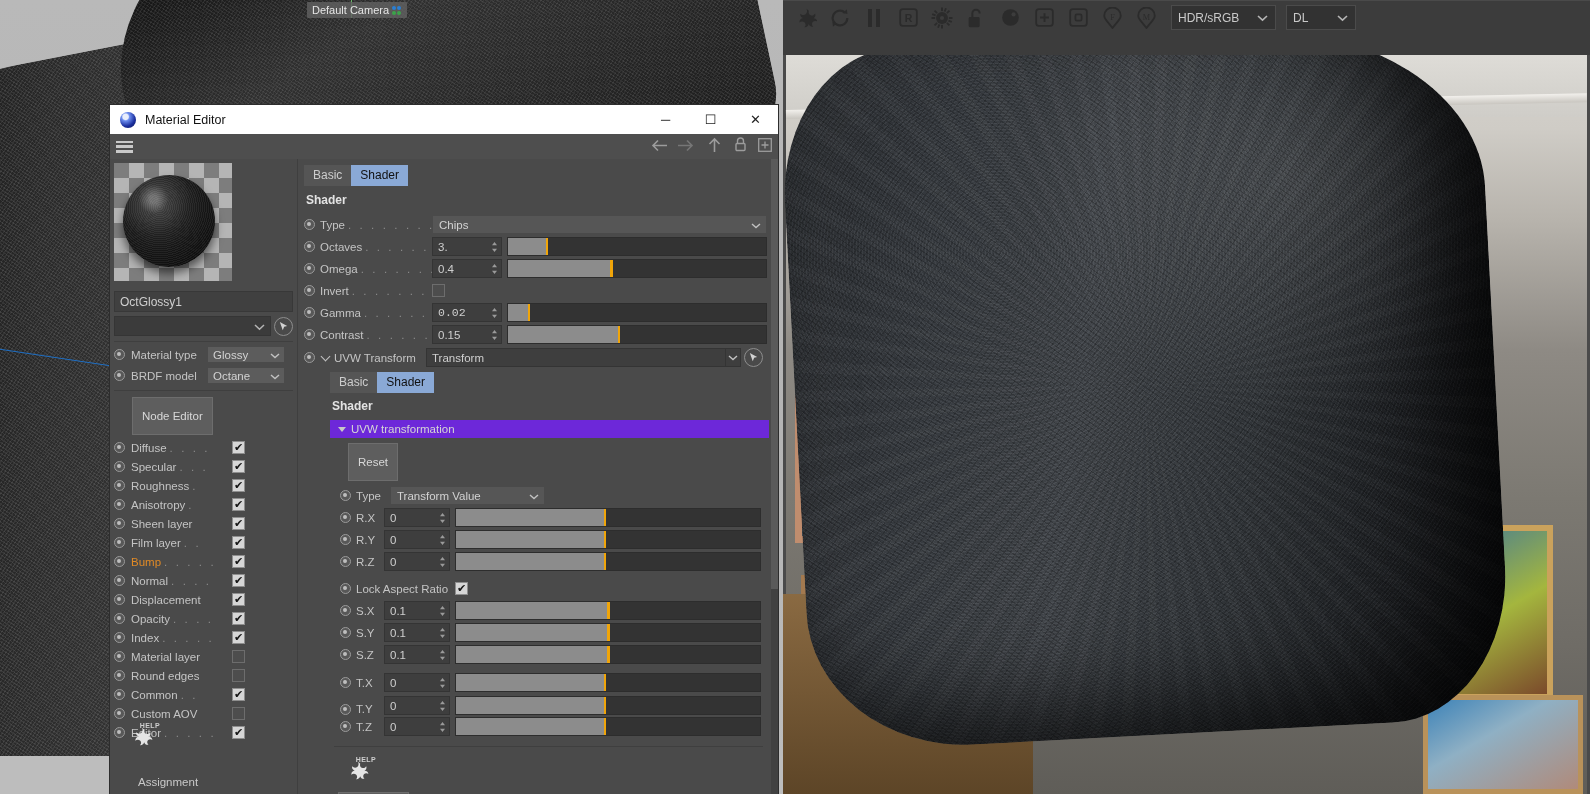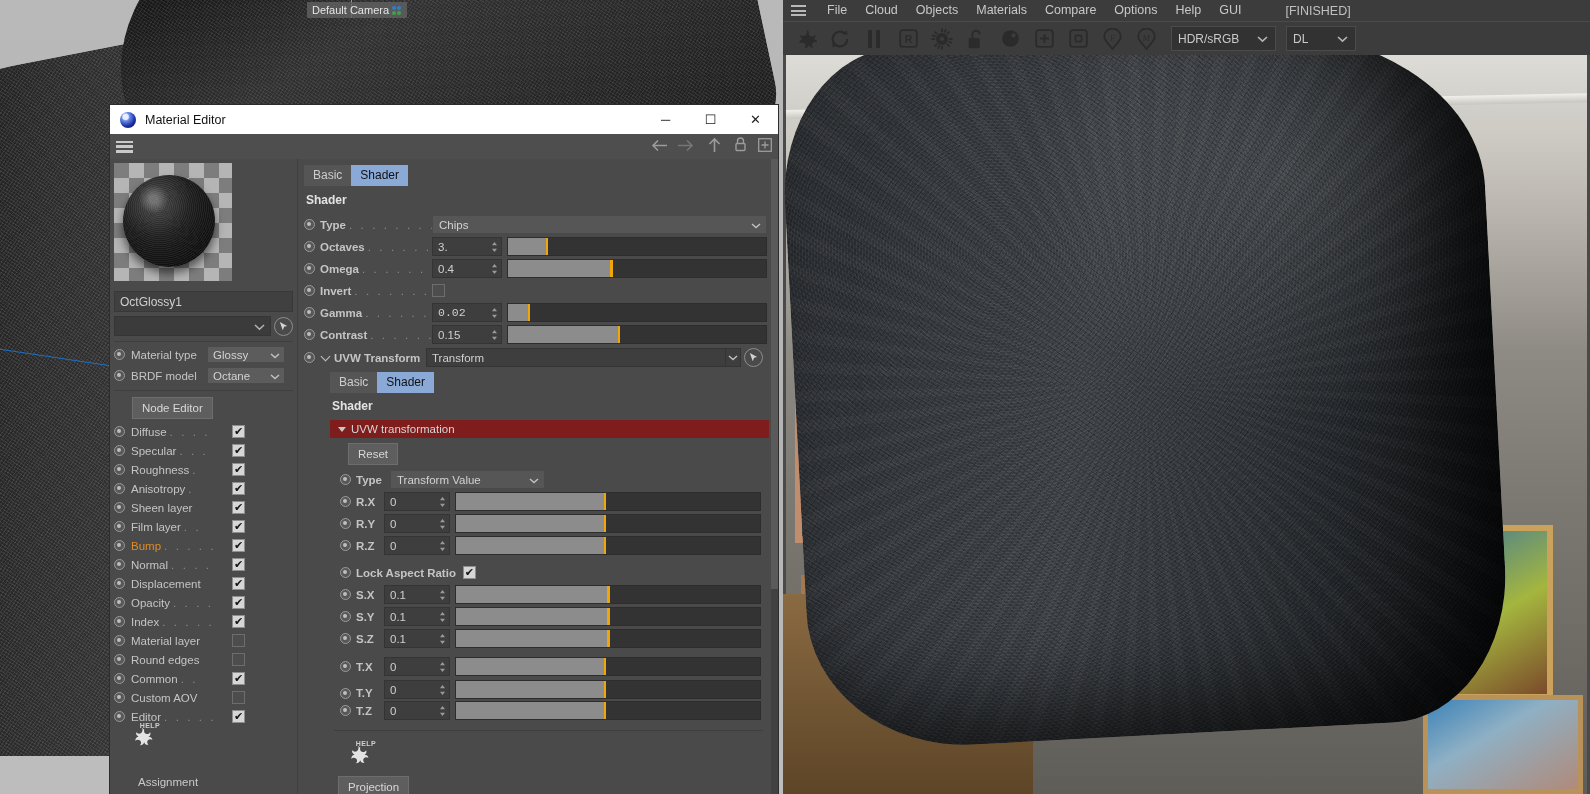--- a/index.html
+++ b/index.html
@@ -188,21 +188,21 @@
     overflow:hidden; white-space:nowrap; margin-left:3px; }
   .msel { height:17px; background:#5c5c5c; border:1px solid #4a4a4a; color:#d2d2d2;
     font-size:11.5px; display:flex; align-items:center; padding-left:5px;
     position:relative; }
   .msel .cv { position:absolute; right:4px; top:50%; transform:translateY(-50%); }
   .cbox { width:13px; height:13px; background:#d6d6d6; border:1px solid #8e8e8e;
     flex:none; display:flex; align-items:center; justify-content:center;
     color:#151515; font-size:11px; line-height:1; }
   .cbox.off { background:#4d4d4d; border-color:#6d6d6d; color:transparent; }
   .btn { background:#5e5e5e; border:1px solid #6d6d6d; color:#d8d8d8;
-    font-size:11.5px; padding:4px 9px; display:inline-flex;
+    font-size:11.5px; padding:12px 9px; display:inline-flex;
     align-items:center; justify-content:center; }
 
   #node-editor-btn { margin:6px 0 3px 22px; }
 
   .help-logo { width:26px; height:24px; position:relative; }
   .help-logo .hl { position:absolute; left:0; bottom:0; width:24px; height:20px;
     color:#e4e4e4; }
   .help-logo .ht { position:absolute; right:-4px; top:0; font-size:7px;
     color:#cfcfcf; font-weight:bold; letter-spacing:.4px; }
 
@@ -217,21 +217,21 @@
     background:#5a5a5a; }
   #me-content { position:absolute; left:0; top:0; right:7px; bottom:0; padding:6px 0 0 6px; }
 
   .tabs { display:flex; margin-bottom:7px; }
   .tab { font-size:12px; color:#cdcdcd; padding:3px 9px 4px 9px; background:#555555; }
   .tab.active { background:#8aa9d6; color:#111; }
   .sect-title { font-size:12px; color:#e3e3e3; font-weight:bold; margin:2px 0 7px 2px; }
 
   .prow { display:flex; align-items:center; height:21px; margin-bottom:1px; }
   .prow .radio { margin-right:5px; }
-  .plabel { font-size:11.5px; color:#c4c4c4; white-space:nowrap;font-weight:bold; }
+  .plabel { font-size:11.5px; color:#c4c4c4; white-space:nowrap; }
   .pdots { font-size:11.5px; color:#8c8c8c; letter-spacing:2.6px; white-space:nowrap;
     overflow:hidden; margin-left:3px; }
   .lblbox { width:112px; display:flex; align-items:center; overflow:hidden; }
 
   .pfield { height:19px; background:#3e3e3e; border:1px solid #343434; color:#cfcfcf;
     font-size:11.5px; display:flex; align-items:center; padding-left:5px;
     position:relative; }
   .spin { position:absolute; right:3px; top:50%; transform:translateY(-50%);
     display:flex; flex-direction:column; line-height:5px; color:#9a9a9a; font-size:7px; }
   .slider { flex:1; height:19px; background:#333333; border:1px solid #2d2d2d;
@@ -240,21 +240,21 @@
   .slider .knob { position:absolute; top:0; width:2.5px; height:100%; background:#f0a50a; }
 
   .pdrop { height:19px; background:#565656; border:1px solid #4a4a4a; color:#d2d2d2;
     font-size:11.5px; display:flex; align-items:center; padding-left:6px;
     position:relative; }
   .pdrop .cv { position:absolute; right:5px; top:50%; transform:translateY(-50%); }
 
   
   #uvw-block { margin-left:22px; margin-top:2px; }
   .nested-tabs { display:flex; margin:4px 0 6px 4px; }
-  .hdrbar { background:#7f1d1d; color:#d5d5d5; font-size:11.5px; height:18px;
+  .hdrbar { background:#6d28d9; color:#d5d5d5; font-size:11.5px; height:18px;
     display:flex; align-items:center; padding-left:8px; margin:0 2px 5px 4px; }
   .tri { width:0;height:0;border-left:4px solid transparent;border-right:4px solid transparent;
     border-top:5px solid #c8c8c8; margin-right:5px; }
   .chev { display:inline-block; width:7px; height:7px; border-right:1.6px solid #c2c2c2;
     border-bottom:1.6px solid #c2c2c2; transform:rotate(45deg); }
 
   .checker { width:15px; height:14px;
     background-image:
       linear-gradient(45deg,#111 25%,transparent 25%,transparent 75%,#111 75%),
       linear-gradient(45deg,#111 25%,#fff 25%,#fff 75%,#111 75%);
@@ -280,36 +280,20 @@
         <i></i>
           <i></i>
           <i></i>
           <i></i>
       </span>
     </div>
   </div>
 
   <div id="octane">
 
-    <div id="oct-menubar">
-      <span class="burger">
-        <span></span>
-          <span></span>
-          <span></span>
-      </span>
-      <span class="oct-menu-item">File</span>
-      <span class="oct-menu-item">Cloud</span>
-      <span class="oct-menu-item">Objects</span>
-      <span class="oct-menu-item">Materials</span>
-      <span class="oct-menu-item">Compare</span>
-      <span class="oct-menu-item">Options</span>
-      <span class="oct-menu-item">Help</span>
-      <span class="oct-menu-item">GUI</span>
-      <span id="oct-status">[FINISHED]</span>
-    </div>
 
     <div id="oct-toolbar">
       <span class="oct-tb-btn">
         <svg width="21" height="21" viewBox="0 0 24 24">
             <path fill="#2b2b2b" d="M12 2c1.3 2.6.6 5-1 6.3C9.3 9.7 6.6 9.4 5 7.6 4.4 10 6 12 8 12.6c-2.3.4-4.3 2.4-4 5 2-1.5 4.4-1.3 5.9.2 1.4 1.5 1.5 3.9-.3 5.2 2.6.3 4.5-1.5 5-3.6.6 2.2 2.8 3.7 5.1 3.1-1.7-1.6-1.9-3.8-.6-5.3 1.3-1.5 3.7-1.8 5.4-.4-.4-2.6-2.6-4-4.8-3.8 2-1 3.1-3.4 2.1-5.6-1.1 2-3.3 2.8-5.1 2-1.8-.8-2.8-2.9-2-5z"></path>
           </svg>
       </span>
       <span class="oct-tb-btn">
         <svg width="22" height="22" viewBox="0 0 24 24">
             <path fill="none" stroke="#2b2b2b" stroke-width="2.4" d="M20 12a8 8 0 1 1-2.6-5.9"></path>

